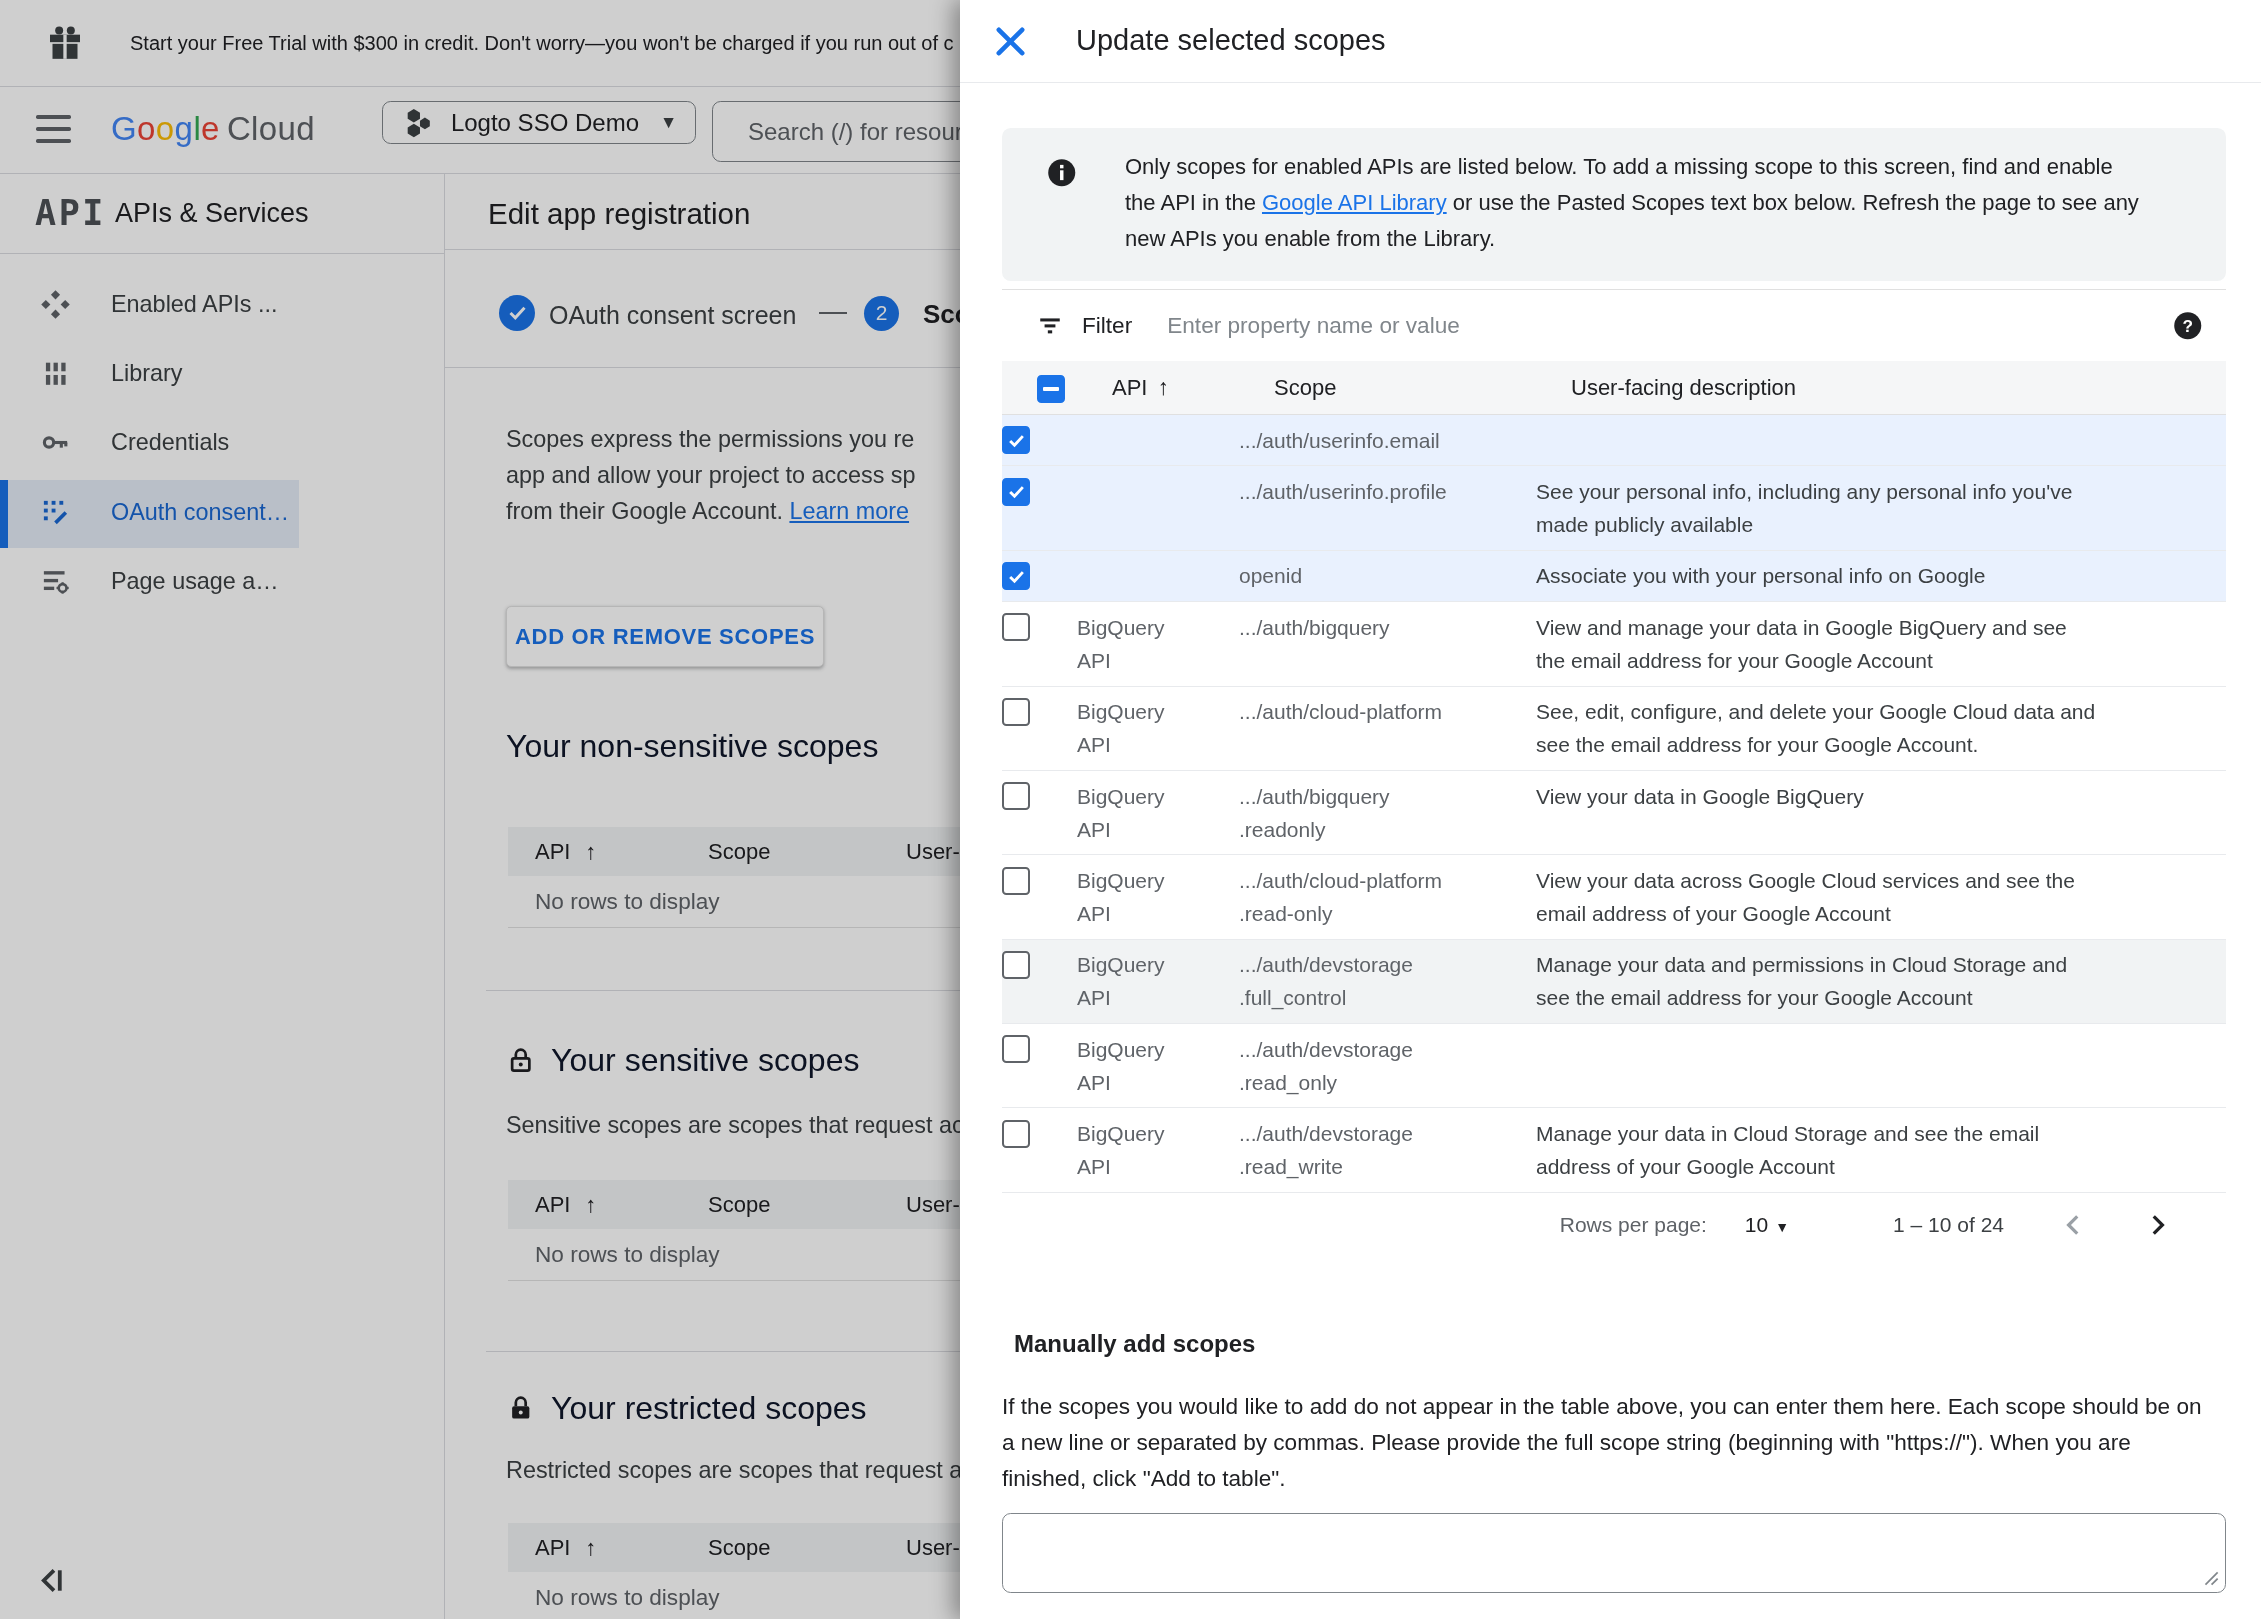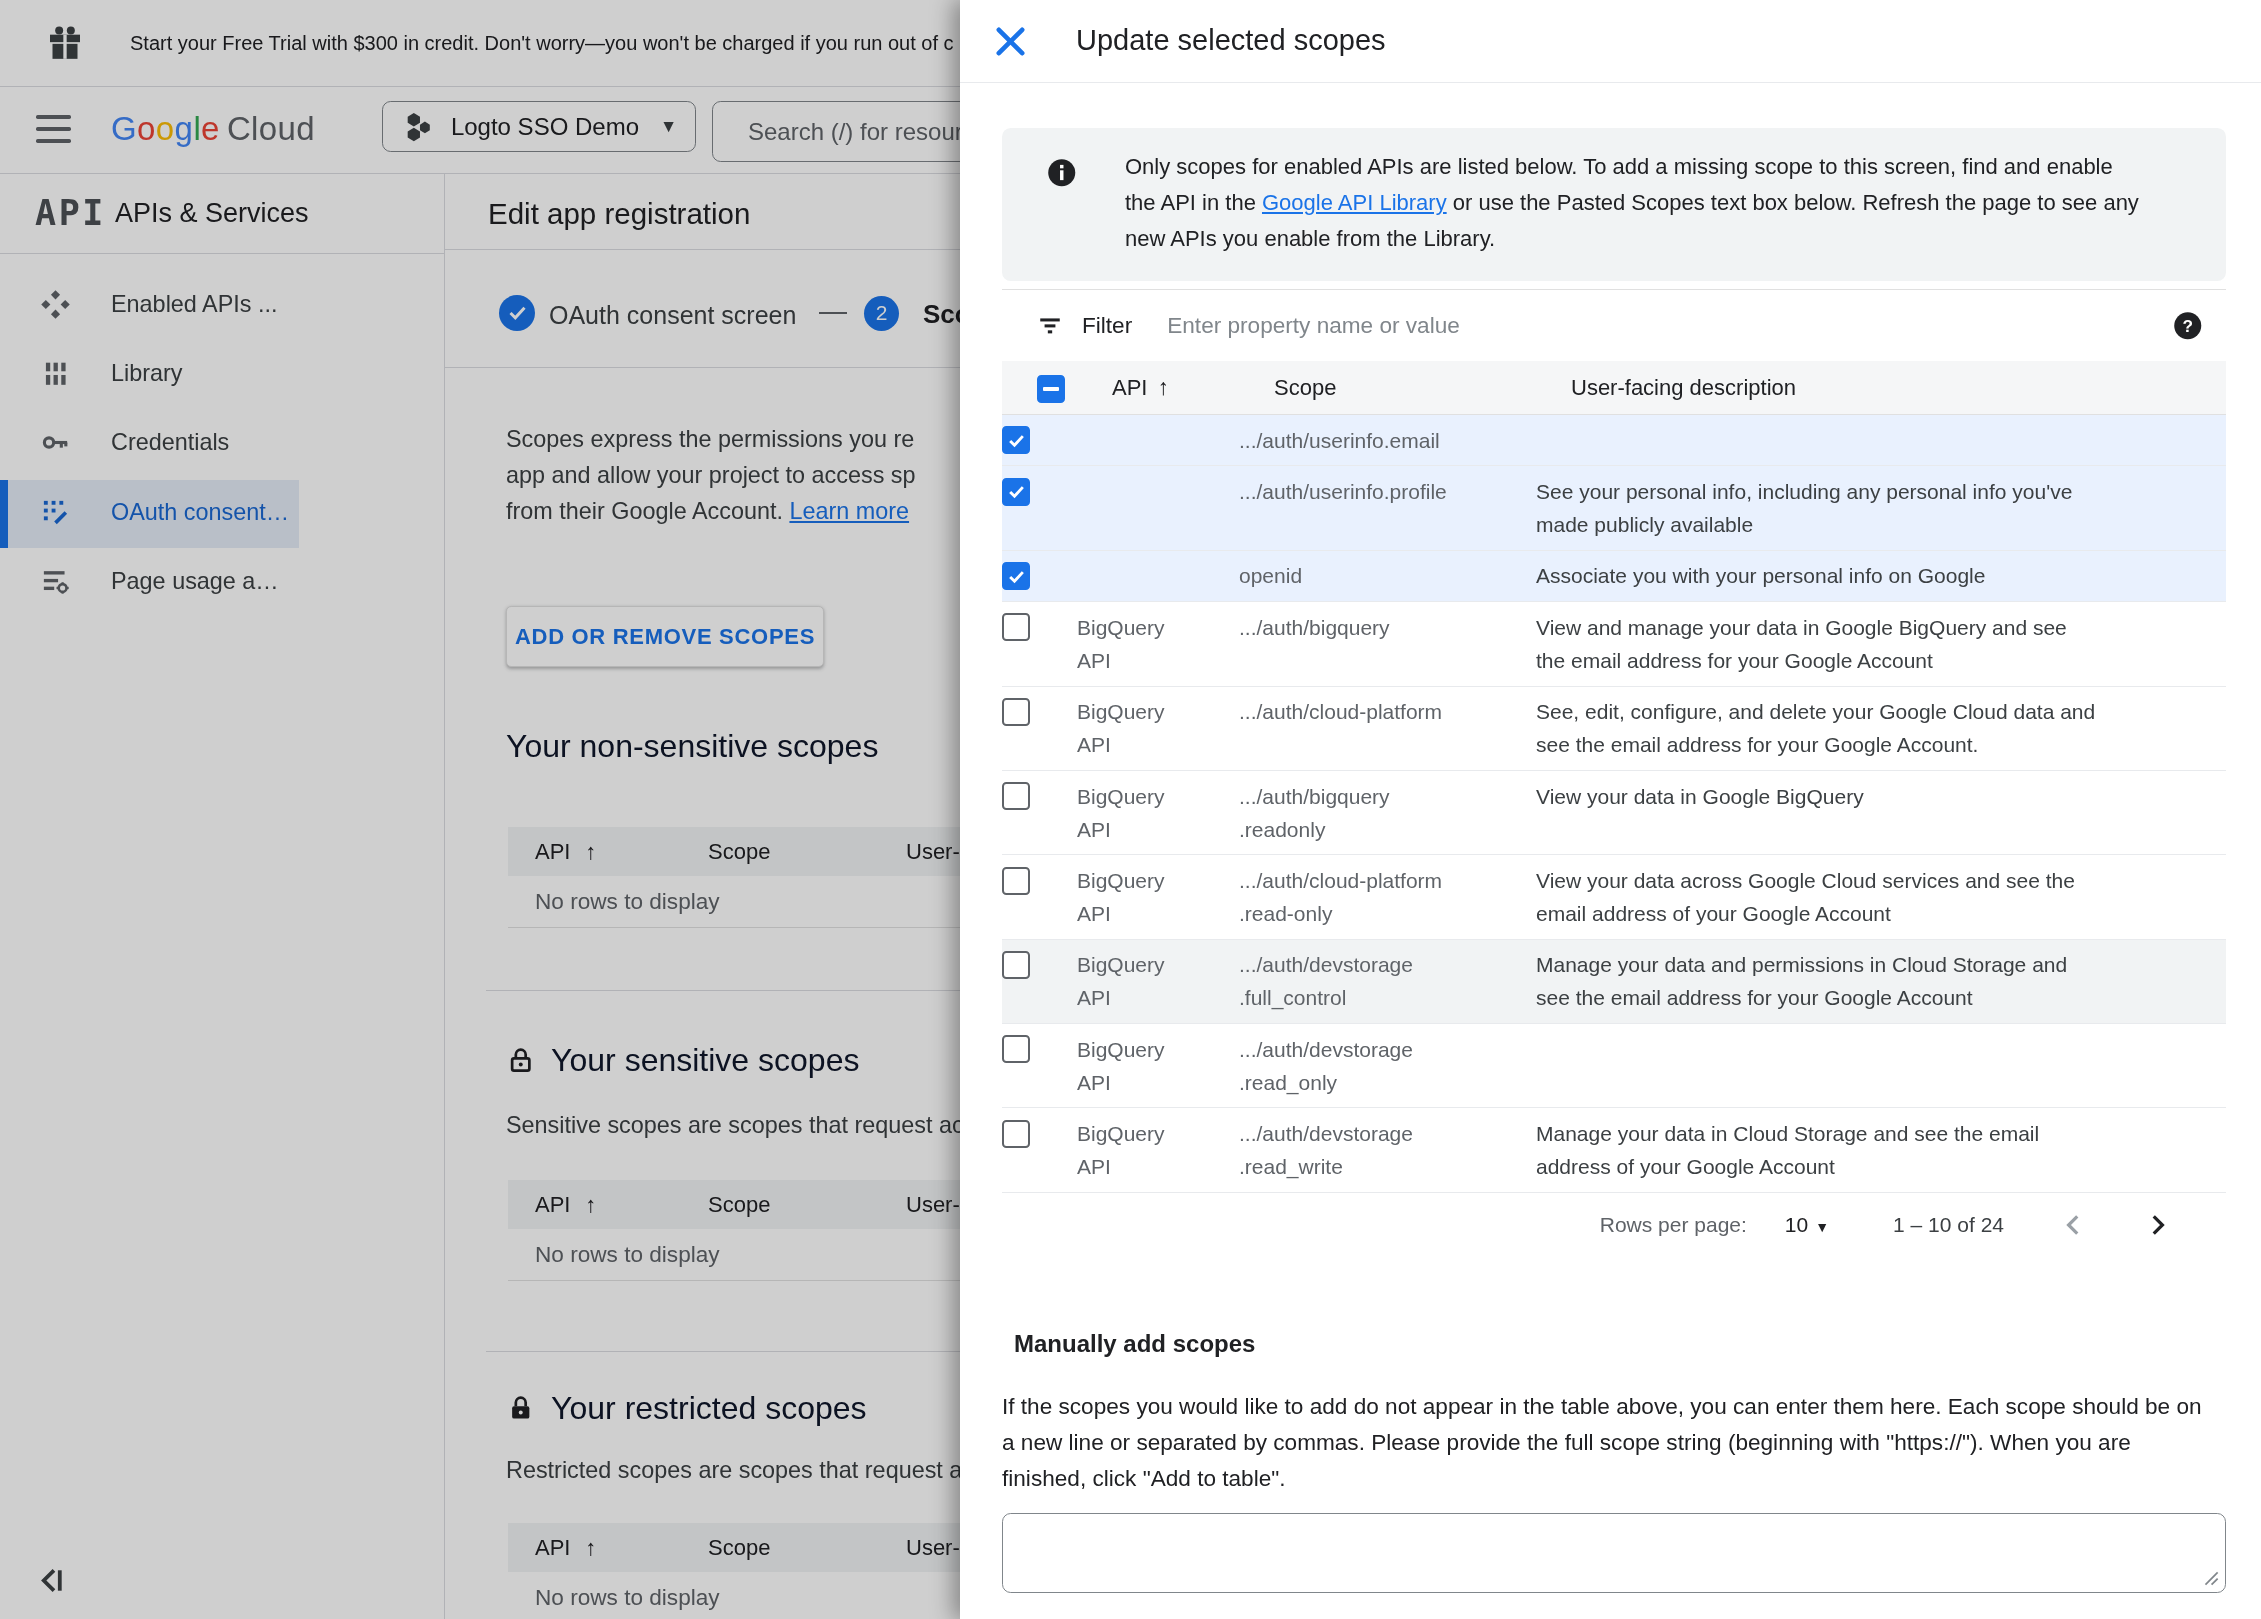--- a/index.html
+++ b/index.html
@@ -13,21 +13,21 @@
   .banner .gift{margin-left:45px;width:40px;height:40px;flex:0 0 auto;}
   .banner .btext{margin-left:45px;font-size:20px;color:#202124;white-space:nowrap;overflow:hidden;}
 
   .topbar{position:absolute;left:0;top:89px;width:2261px;height:85px;background:#fff;
           border-bottom:1.7px solid #dadce0;}
   .menu-ic{position:absolute;left:36px;top:26px;width:35px;height:31px;}
   .menu-ic div{height:4.3px;background:#5f6368;border-radius:1.7px;margin-bottom:7.8px;}
   .glogo{position:absolute;left:111px;top:21px;font-size:33px;letter-spacing:0.4px;}
   .glogo .cloud{color:#5f6368;margin-left:7px;}
   .gl0{color:#4285F4}.gl1{color:#EA4335}.gl2{color:#FBBC05}.gl3{color:#4285F4}.gl4{color:#34A853}.gl5{color:#EA4335}
-  .projbtn{position:absolute;left:382px;top:12px;width:314px;height:51px;border:1.7px solid #80868b;
+  .projbtn{position:absolute;left:382px;top:12px;width:314px;height:43px;border:1.7px solid #80868b;
            border-radius:8.7px;display:flex;align-items:center;background:#fff;}
   .projbtn .hex{margin-left:21px;width:29.5px;height:31px;}
   .projbtn .pname{margin-left:17.4px;font-size:24px;color:#202124;white-space:nowrap;}
   .projbtn .caret{margin-left:21px;font-size:17.4px;color:#3c4043;}
   .searchbox{position:absolute;left:712px;top:12px;width:643px;height:61px;border:1.7px solid #80868b;
              border-radius:8.7px;display:flex;align-items:center;background:#fff;overflow:hidden;}
   .searchbox .ph{margin-left:35px;font-size:24px;color:#5f6368;white-space:nowrap;}
 
   .sidenav{position:absolute;left:0;top:174px;width:445px;height:1446px;background:#fff;
            border-right:1.7px solid #dadce0;}
@@ -107,21 +107,21 @@
   .prow.checked .cb,.cb.indet{background:#1a73e8;border-color:#1a73e8;}
   .cb svg{display:none;}
   .prow.checked .cb svg{display:block;}
   .cb .minus{display:block;width:15.6px;height:3.5px;background:#fff;border-radius:0.9px;}
 
   .pagerow{height:64px;display:flex;align-items:center;justify-content:flex-end;font-size:21px;
            padding-right:56px;}
   .pagerow .rpp{color:#5f6368;}
   .pagerow .rppv{margin-left:38px;color:#202124;cursor:pointer;}
   .pagerow .rppv .caret{font-size:14px;margin-left:7px;}
-  .pagerow .range{margin-left:64px;color:#3c4043;}
+  .pagerow .range{margin-left:104px;color:#3c4043;}
   .pagerow .chev{margin-left:57px;cursor:pointer;display:flex;align-items:center;}
 
   .man-title{position:absolute;left:54px;top:1330px;font-size:24px;font-weight:600;color:#202124;}
   .man-desc{position:absolute;left:42px;top:1389px;width:1233px;font-size:22.6px;line-height:36px;color:#202124;}
   .man-area{position:absolute;left:42px;top:1513px;width:1224px;height:80px;border:1.7px solid #80868b;
             border-radius:8.7px;background:#fff;}
   .man-area .grip{position:absolute;right:5.2px;bottom:5.2px;}
 </style>
 </head>
 <body>

